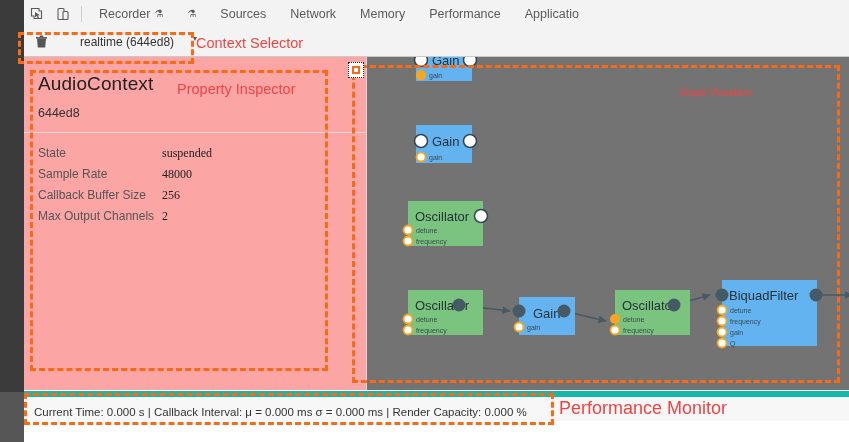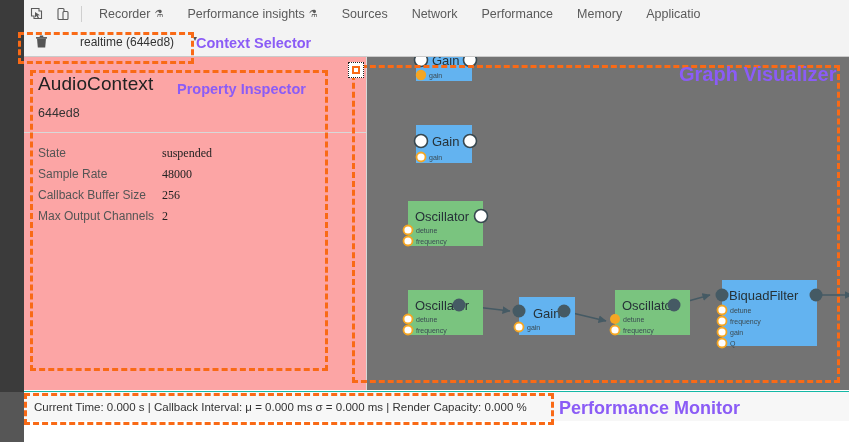--- a/index.html
+++ b/index.html
@@ -59,42 +59,42 @@
   
   .graph{position:absolute;left:343px;top:0;width:482px;height:333px;background:#737373;overflow:hidden;}
   .graph svg{position:absolute;left:0;top:0;}
 
   .node-label{font-family:"Liberation Sans",sans-serif;fill:#263238;}
   .param-label{font-family:"Liberation Sans",sans-serif;fill:#3a4a52;font-size:7px;}
 
   
   .perfbar{
     position:absolute;left:24px;top:391px;width:825px;height:30px;
-    background:#f7f7f7;border-top:1px solid #14b8a6;border-bottom:1px solid #cacaca;
+    background:#f7f7f7;border-top:6px solid #14b8a6;border-bottom:1px solid #cacaca;
     display:flex;align-items:center;
   }
   .perftext{font-size:11.5px;color:#333;padding-left:10px;white-space:nowrap;}
 
   .bottomfill{position:absolute;left:24px;top:421px;width:825px;height:21px;background:#fff;}
 
   
   .ann{position:absolute;border:3px dashed #f96a16;pointer-events:none;z-index:30;}
   .ann-label{
-    position:absolute;color:#8b5cf6;font-weight:bold;
+    position:absolute;color:#ef4444;font-weight:normal;
     font-family:"Liberation Sans",sans-serif;white-space:nowrap;z-index:31;
   }
 
   #ann-ctx   {left:18px; top:32px;  width:170px;height:26px;}
   #lbl-ctx   {left:196px;top:35px;  font-size:14.5px;}
 
   #ann-insp  {left:30px; top:70px;  width:292px;height:295px;}
   #lbl-insp  {left:177px;top:81px;  font-size:14.5px;}
 
   #ann-graph {left:352px;top:65px;  width:482px;height:312px;}
-  #lbl-graph {left:679px;top:63px;  font-size:20px;}
+  #lbl-graph {left:679px;top:87px;  font-size:10px;}
 
   #ann-perf  {left:24px; top:393px; width:524px;height:26px;}
   #lbl-perf  {left:559px;top:398px; font-size:18px;}
 
   
   .handle{
     position:absolute;left:348px;top:62px;width:14px;height:14px;
     border:1px dotted #222;background:#fff;z-index:32;
   }
   .handle::after{
@@ -122,34 +122,33 @@
       <rect x="7" y="4.5" width="5" height="8" rx="1" fill="#f3f3f3" stroke="#5a5a5a" stroke-width="1.1"></rect>
     </svg>
   </div>
   <div class="tb-sep"></div>
 
   <div class="tab">
     <span>Recorder</span>
     <span class="warn">⚗</span>
   </div>
   <div class="tab">
-    <span>Performance insights</span>
     <span class="warn">⚗</span>
   </div>
   <div class="tab">
     <span>Sources</span>
   </div>
   <div class="tab">
     <span>Network</span>
   </div>
   <div class="tab">
+    <span>Memory</span>
+  </div>
+  <div class="tab">
     <span>Performance</span>
-  </div>
-  <div class="tab">
-    <span>Memory</span>
   </div>
   <div class="tab">
     <span>Applicatio</span>
   </div>
 </div>
 
 <div class="ctxbar">
   <div class="ctx-trash">
     <svg width="13" height="14" viewBox="0 0 13 14">
       <path d="M2 3.6 H11 L10.2 12.6 H2.8 Z" fill="#555"></path>

